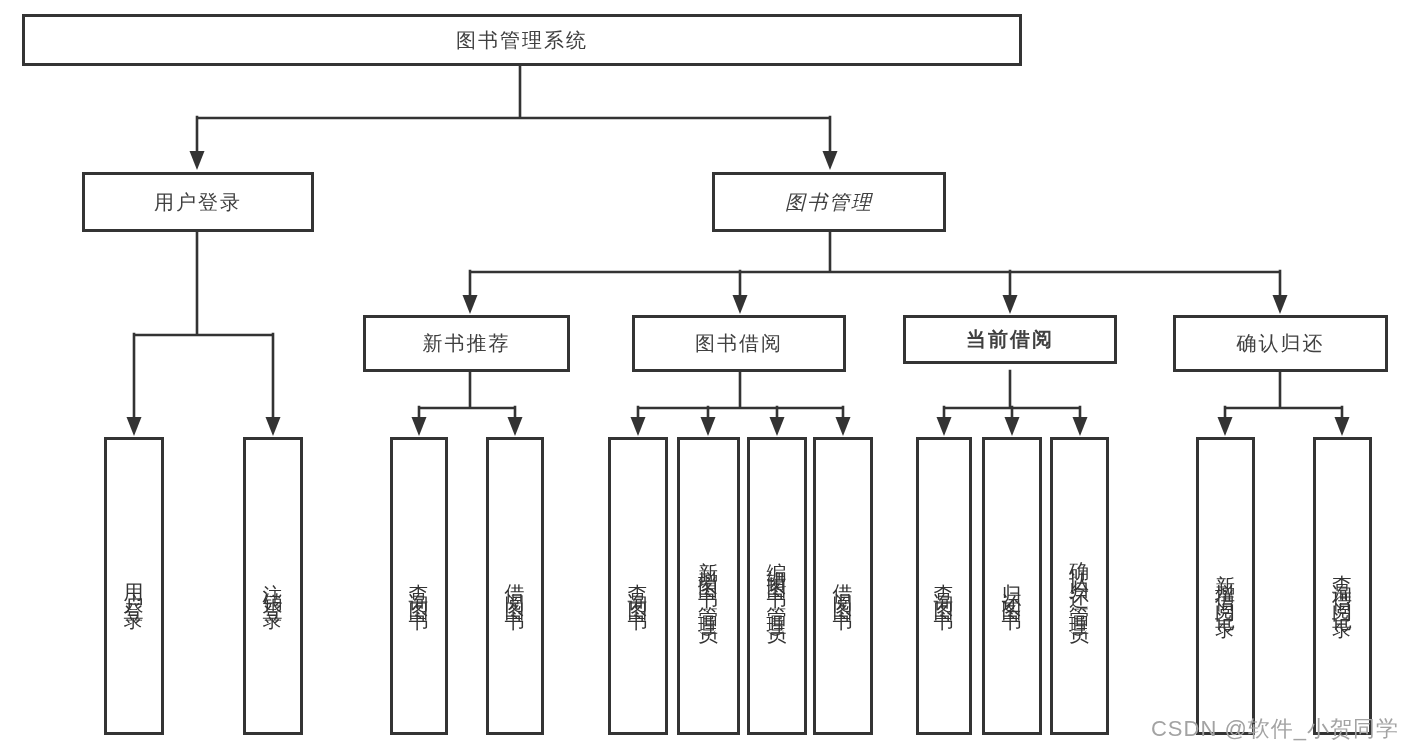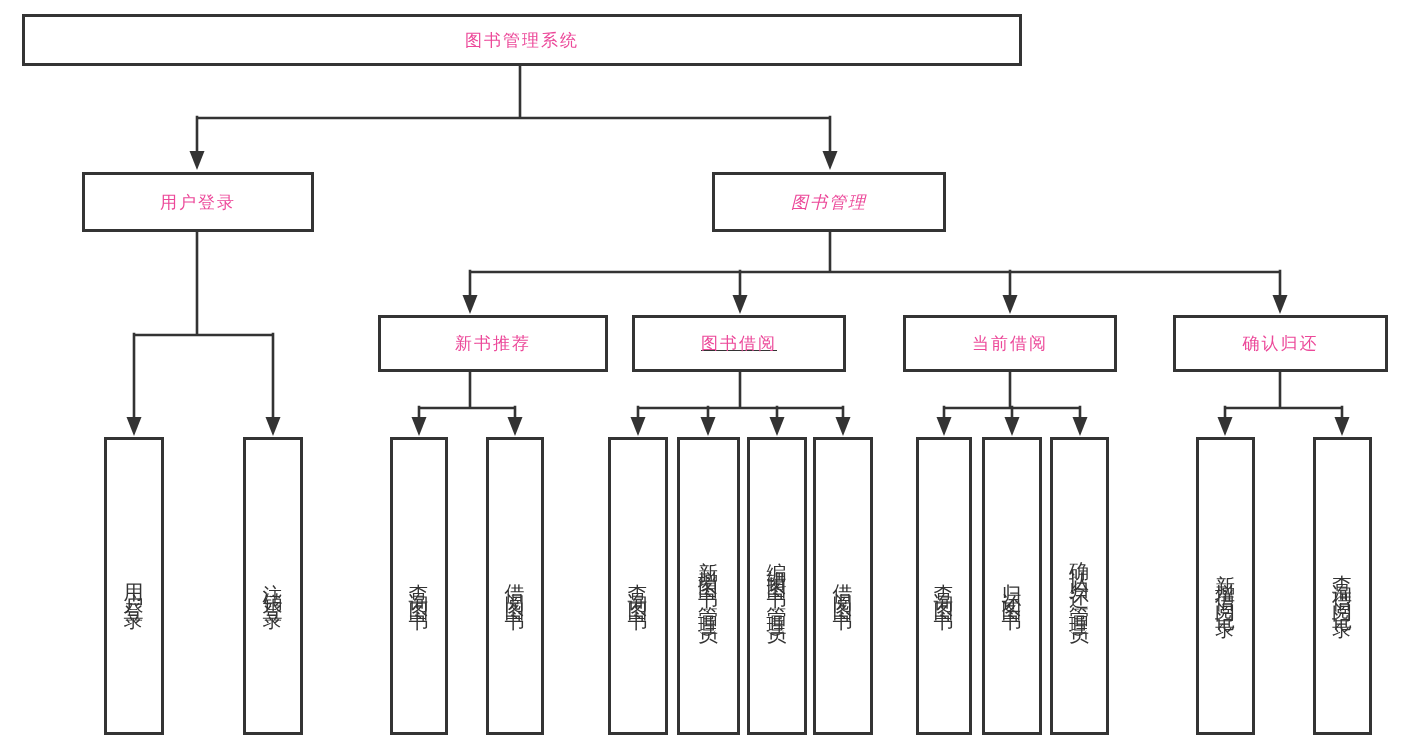--- a/index.html
+++ b/index.html
@@ -21,23 +21,23 @@
   .box {
     position: absolute;
     box-sizing: border-box;
     border: 3px solid #343434;
     background: #ffffff;
     display: flex;
     align-items: center;
     justify-content: center;
   }
   .hlabel {
-    font-size: 17px;
+    font-size: 20px;
     letter-spacing: 2px;
-    color: #ec4899;
+    color: #404040;
     white-space: nowrap;
   }
   .vlabel {
     writing-mode: vertical-rl;
     text-orientation: mixed;
     font-size: 20px;
     letter-spacing: 9px;
     line-height: 1;
     color: #333333;
     max-height: 284px;
@@ -102,27 +102,27 @@
     <span class="hlabel">图书管理系统</span>
   </div>
 
   <div class="box" style="left:82px; top:172px; width:232px; height:60px;">
     <span class="hlabel">用户登录</span>
   </div>
   <div class="box" style="left:712px; top:172px; width:234px; height:60px;font-style:italic;">
     <span class="hlabel">图书管理</span>
   </div>
 
-  <div class="box" style="left:378px; top:315px; width:230px; height:57px;">
+  <div class="box" style="left:363px; top:315px; width:207px; height:57px;">
     <span class="hlabel">新书推荐</span>
   </div>
-  <div class="box" style="left:632px; top:315px; width:214px; height:57px;text-decoration:underline;">
+  <div class="box" style="left:632px; top:315px; width:214px; height:57px;">
     <span class="hlabel">图书借阅</span>
   </div>
-  <div class="box" style="left:903px; top:315px; width:214px; height:57px;">
+  <div class="box" style="left:903px; top:315px; width:214px; height:49px;font-weight:bold;">
     <span class="hlabel">当前借阅</span>
   </div>
   <div class="box" style="left:1173px; top:315px; width:215px; height:57px;">
     <span class="hlabel">确认归还</span>
   </div>
 
   <div class="box" style="left:104px; top:437px; width:60px; height:298px;">
     <span class="vlabel">用户登录</span>
   </div>
   <div class="box" style="left:243px; top:437px; width:60px; height:298px;">
@@ -159,14 +159,15 @@
     <span class="vlabel">确认归还（管理员）</span>
   </div>
 
   <div class="box" style="left:1196px; top:437px; width:59px; height:298px;">
     <span class="vlabel">新增借阅记录</span>
   </div>
   <div class="box" style="left:1313px; top:437px; width:59px; height:298px;">
     <span class="vlabel">查询借阅记录</span>
   </div>
 
+  <div class="watermark">CSDN @软件_小贺同学</div>
 
 </div>
 
 </body></html>

